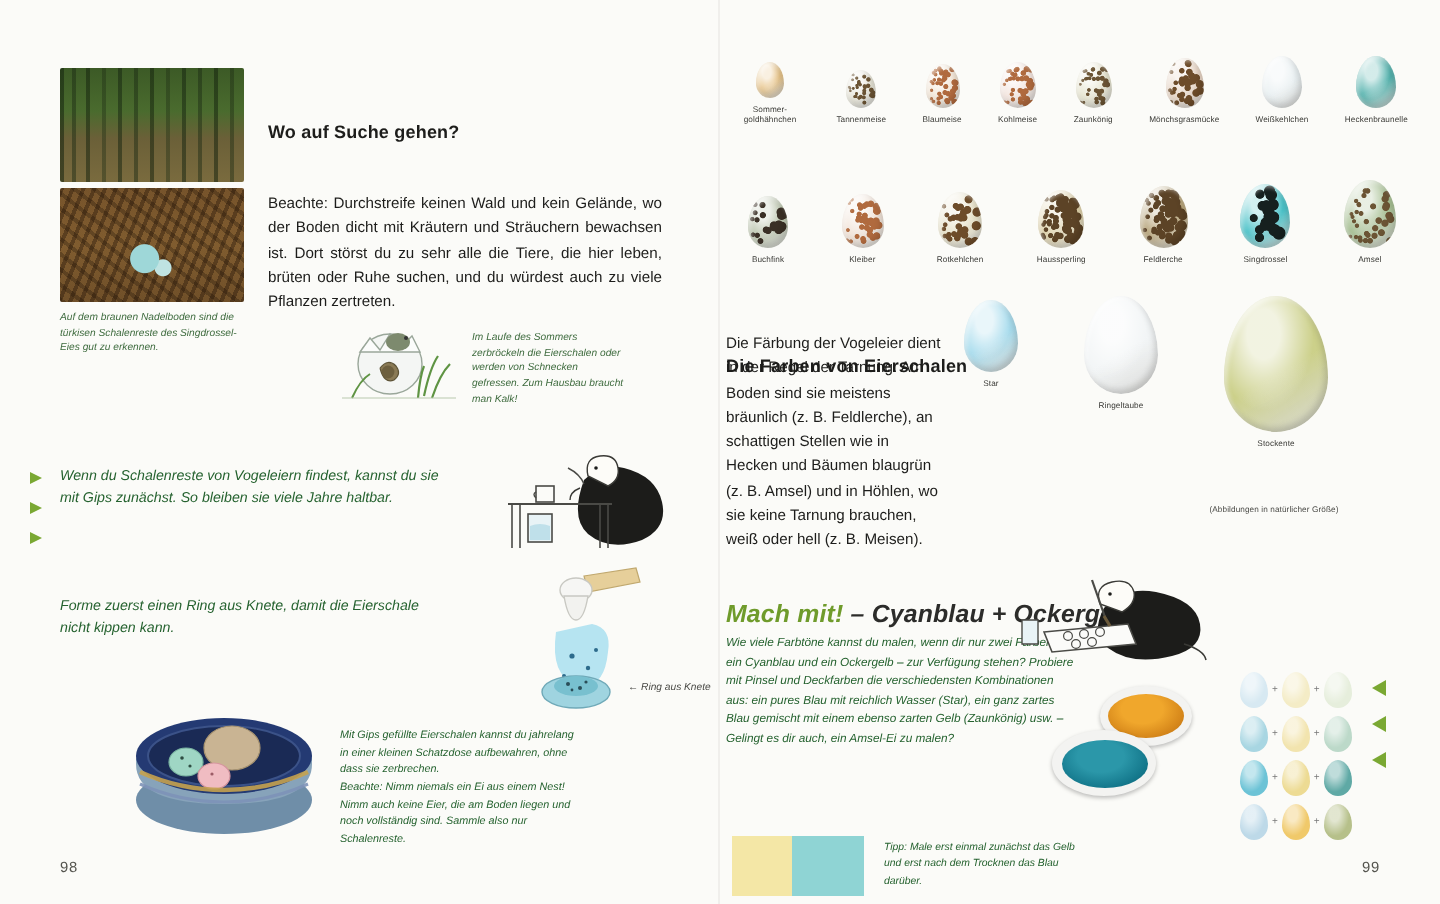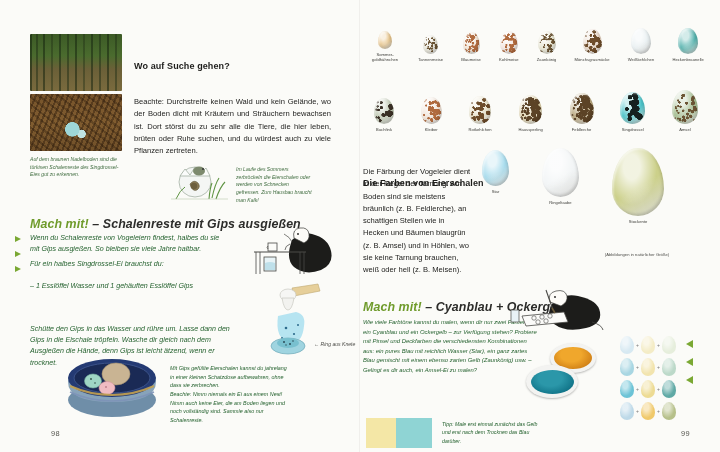--- a/index.html
+++ b/index.html
@@ -93,21 +93,21 @@
     border-bottom: 3.6px solid transparent;
   }
   .arrow-g-left {
     width: 0; height: 0;
     border-right: 7px solid #7aa833;
     border-top: 4.4px solid transparent;
     border-bottom: 4.4px solid transparent;
   }
   .pageno {
     position: absolute; bottom: 14px;
-    font-size: 7.4px; color: #55554f; letter-spacing: .4px; margin-left: 21px;
+    font-size: 7.4px; color: #55554f; letter-spacing: .4px;
   }
 
   
   .ill { position: absolute; }
 
   .egg {
     border-radius: 50% 50% 50% 50% / 60% 60% 40% 40%;
     position: relative;
     box-shadow: inset -1.5px -2px 3px rgba(0,0,0,.16), inset 1.5px 1.5px 2px rgba(255,255,255,.55);
   }
@@ -156,33 +156,30 @@
       <circle cx="35" cy="11" r="1" fill="#333"></circle>
       <path d="M22 26 q4 -5 8 -1 q3 4 -1 7 q-5 2 -7 -6" fill="#8a7a55" stroke="#5d5336" stroke-width=".6"></path>
       <circle cx="26" cy="28" r="3.2" fill="#6d5f3e"></circle>
       <path d="M44 40 q3 -14 7 -20 M48 41 q4 -12 9 -17 M41 41 q1 -11 3 -16" stroke="#5f9443" stroke-width="1.1" fill="none"></path>
       <path d="M8 41 q4 -9 9 -12" stroke="#5f9443" stroke-width="1" fill="none"></path>
       <line x1="3" y1="41" x2="60" y2="41" stroke="#b9c9ad" stroke-width=".6"></line>
     </svg>
 
     <div class="h-cap" style="position:absolute;left:236px;top:166px;width:78px;">Im Laufe des Sommers zerbröckeln die Eierschalen oder werden von Schnecken gefressen. Zum Hausbau braucht man Kalk!</div>
 
-    <div class="h-mach" style="position:absolute;left:30px;top:217px;white-space:nowrap;"><span>Mach mit!</span><span class="dash"> – </span><span class="rest">Schalenreste mit Gips ausgießen</span></div>
 
     <div class="arrow-g" style="position:absolute;left:15px;top:236px;"></div>
     <div class="arrow-g" style="position:absolute;left:15px;top:251px;"></div>
     <div class="arrow-g" style="position:absolute;left:15px;top:266px;"></div>
 
-    <div class="h-hand" style="position:absolute;left:30px;top:233px;width:196px;">Wenn du Schalenreste von Vogeleiern findest, halbes du sie mit Gips ausgießen. So bleiben sie viele Jahre haltbar.</div>
-
-    <div class="h-hand" style="position:absolute;left:30px;top:259px;width:200px;">Für ein halbes Singdrossel-Ei brauchst du:</div>
-    <div class="h-hand" style="position:absolute;left:30px;top:281px;width:210px;">– 1 Esslöffel Wasser und 1 gehäuften Esslöffel Gips</div>
-
-
-    <div class="h-hand" style="position:absolute;left:30px;top:324px;width:205px;">Schütte den Gips in das Wasser und rühre um. Lasse dann den Gips in die Eischale tröpfeln. Wasche dir gleich nach dem Ausgießen die Hände, denn Gips ist leicht ätzend, wenn er trocknet.</div>
+    <div class="h-hand" style="position:absolute;left:30px;top:233px;width:196px;">Wenn du Schalenreste von Vogeleiern findest, kannst du sie mit Gips zunächst. So bleiben sie viele Jahre haltbar.</div>
+
+
+    <div class="h-hand" style="position:absolute;left:30px;top:298px;width:196px;">Forme zuerst einen Ring aus Knete, damit die Eierschale nicht kippen kann.</div>
+
 
     <svg class="ill" style="left:246px;top:224px;" width="88" height="58" viewBox="0 0 88 58">
       <path d="M46 16 q9 -9 20 -6 q16 4 19 17 q3 13 -10 19 q-16 6 -27 -3 q-9 -8 -2 -27 Z" fill="#1c1c1a"></path>
       <path d="M48 14 q-2 -9 6 -10 q8 -1 9 6 q1 6 -5 9 Z" fill="#fdfcf8" stroke="#3a3a36" stroke-width=".7"></path>
       <circle cx="52" cy="10" r=".9" fill="#1c1c1a"></circle>
       <path d="M44 20 q-5 2 -5 6" stroke="#3a3a36" stroke-width=".7" fill="none"></path>
       <path d="M8 28 L60 28" stroke="#4a4a46" stroke-width="1.1"></path>
       <path d="M10 28 L10 50 M58 28 L58 50 M14 28 L14 50 M54 28 L54 50" stroke="#4a4a46" stroke-width=".8"></path>
       <rect x="22" y="19" width="9" height="8" fill="none" stroke="#4a4a46" stroke-width=".8"></rect>
       <path d="M22 22 q-2 1 0 3" stroke="#4a4a46" stroke-width=".7" fill="none"></path>

